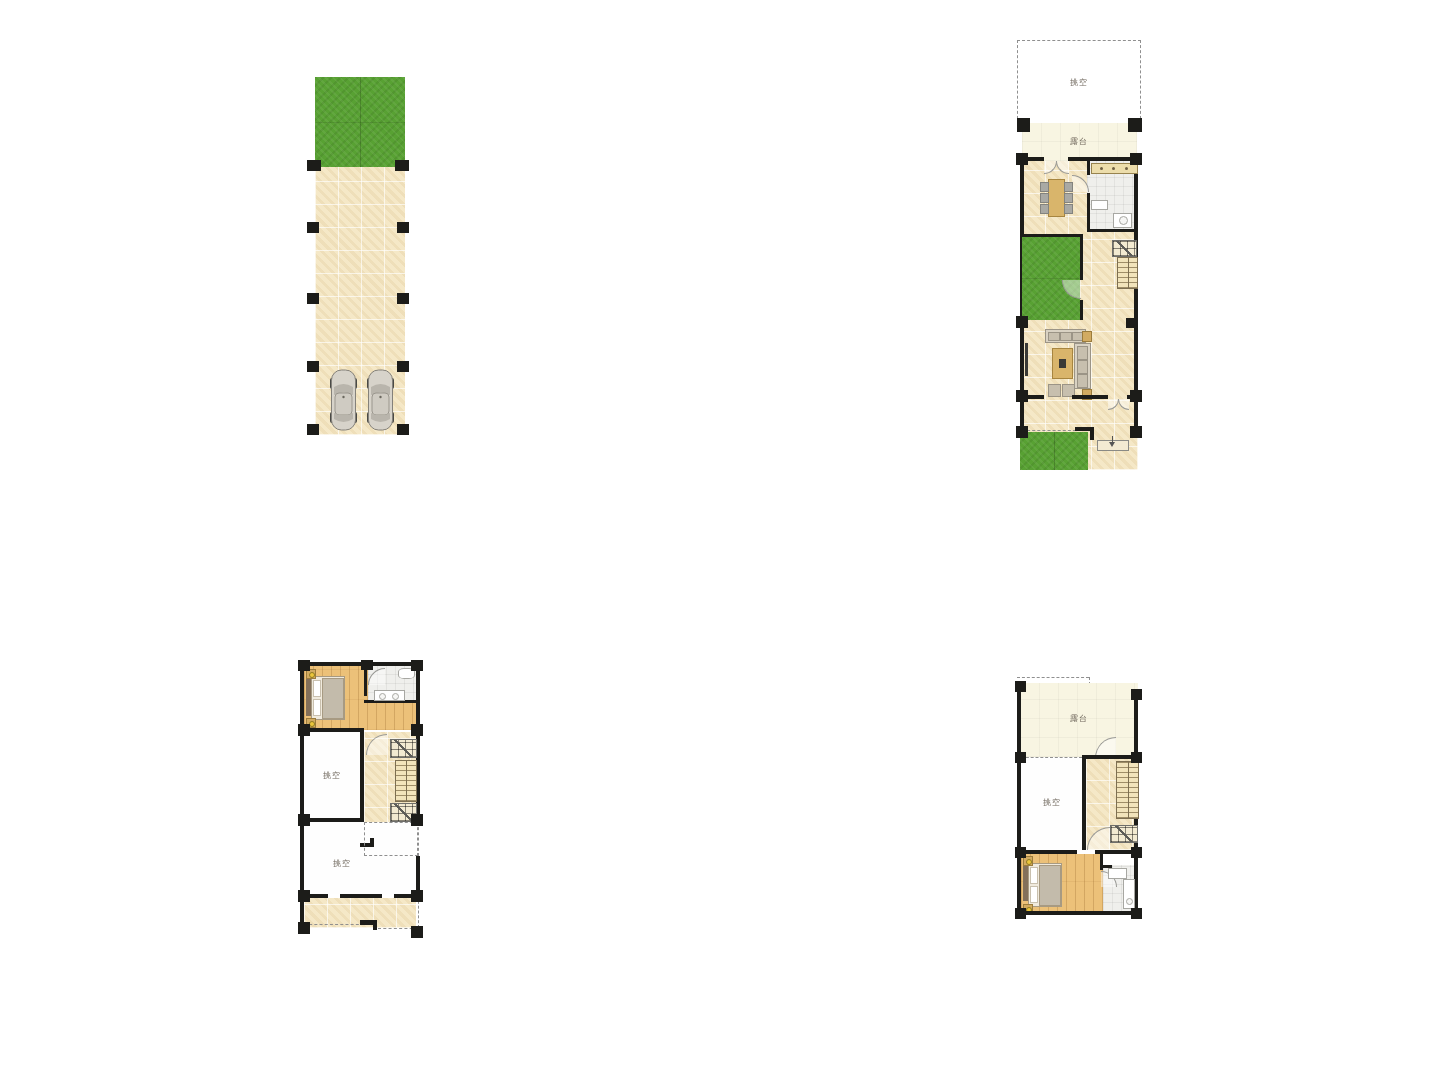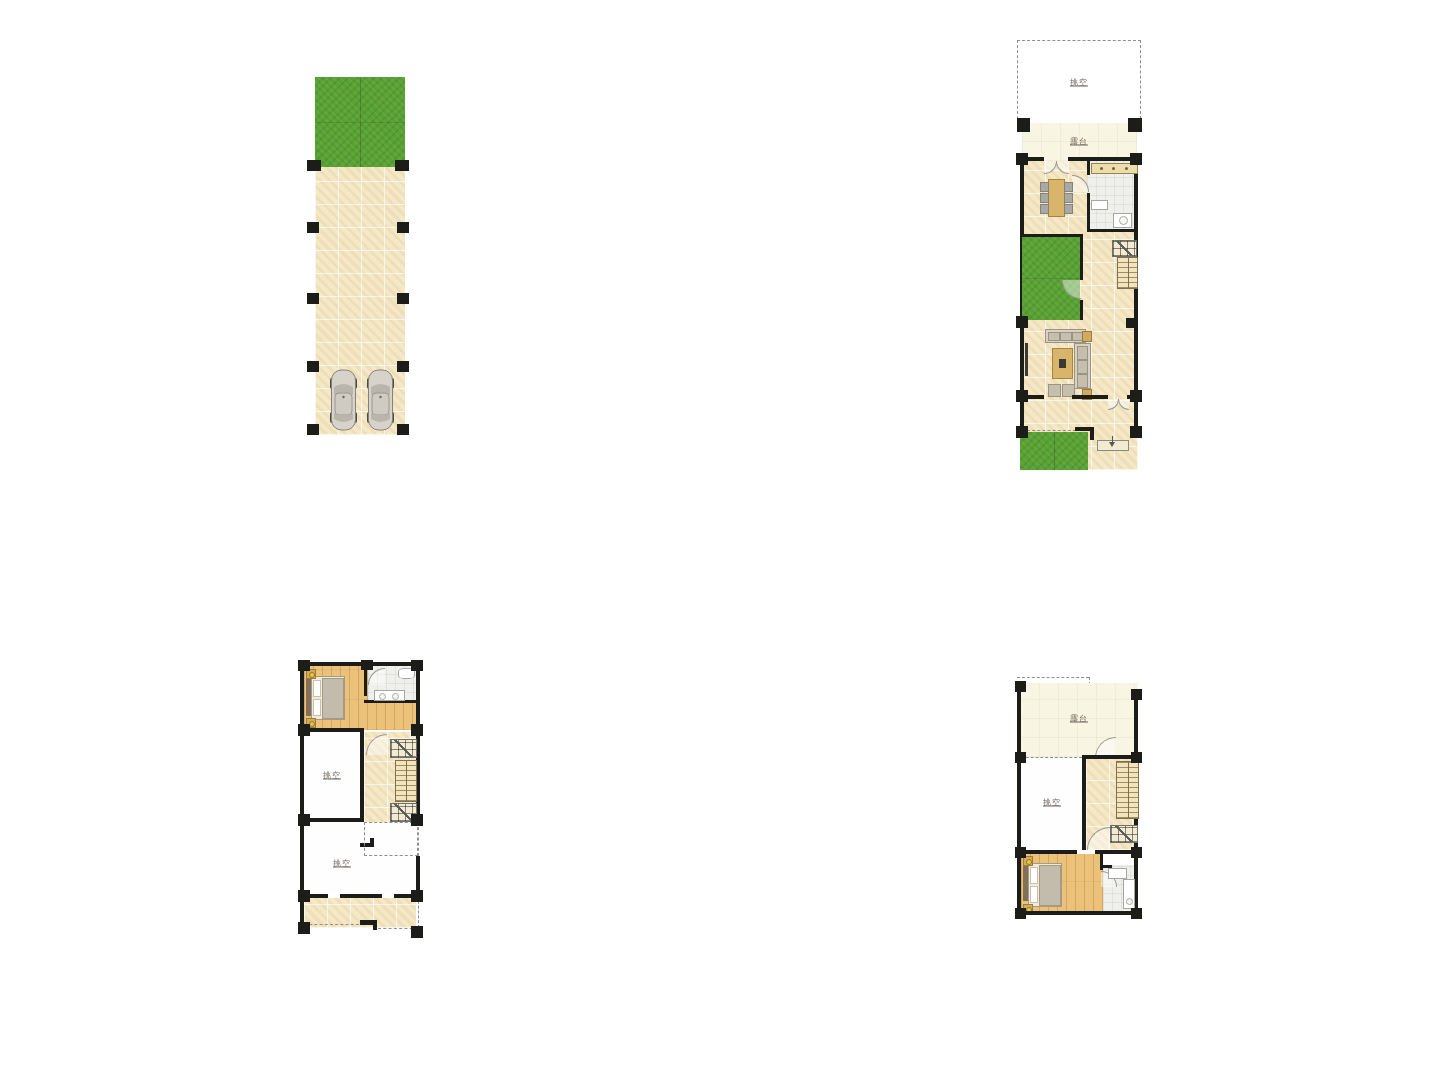--- a/index.html
+++ b/index.html
@@ -33,21 +33,21 @@
     #efefec;}
   .cream{position:absolute;background:
     repeating-linear-gradient(0deg, rgba(0,0,0,.035) 0 1px, rgba(0,0,0,0) 1px 19px),
     repeating-linear-gradient(90deg, rgba(0,0,0,.035) 0 1px, rgba(0,0,0,0) 1px 19px),
     #f8f5e2;}
   .voidroom{position:absolute;background:#fefefe;}
   
   .dashbox{position:absolute;border:1px dashed #8f8f8f;}
   .dashline-h{position:absolute;border-top:1px dashed #8f8f8f;height:0;}
   .dashline-v{position:absolute;border-left:1px dashed #8f8f8f;width:0;}
-  .lbl{position:absolute;font-size:8px;color:#6d655a;letter-spacing:1px;white-space:nowrap;transform:translate(-50%,-50%);text-decoration:underline;}
+  .lbl{position:absolute;font-size:8px;color:#6d655a;letter-spacing:1px;white-space:nowrap;transform:translate(-50%,-50%);}
   
   .arc{position:absolute;background:rgba(255,255,255,.45);}
   .arc.br{border-right:1px solid #9a9a96;border-bottom:1px solid #9a9a96;border-radius:0 0 100% 0;}
   .arc.bl{border-left:1px solid #9a9a96;border-bottom:1px solid #9a9a96;border-radius:0 0 0 100%;}
   .arc.tr{border-right:1px solid #9a9a96;border-top:1px solid #9a9a96;border-radius:0 100% 0 0;}
   .arc.tl{border-left:1px solid #9a9a96;border-top:1px solid #9a9a96;border-radius:100% 0 0 0;}
   
   .stairs{position:absolute;border:1px solid #7d6f51;background:
     repeating-linear-gradient(0deg, rgba(90,70,35,.55) 0 1px, rgba(0,0,0,0) 1px 5px),
     #f2e4bb;}

